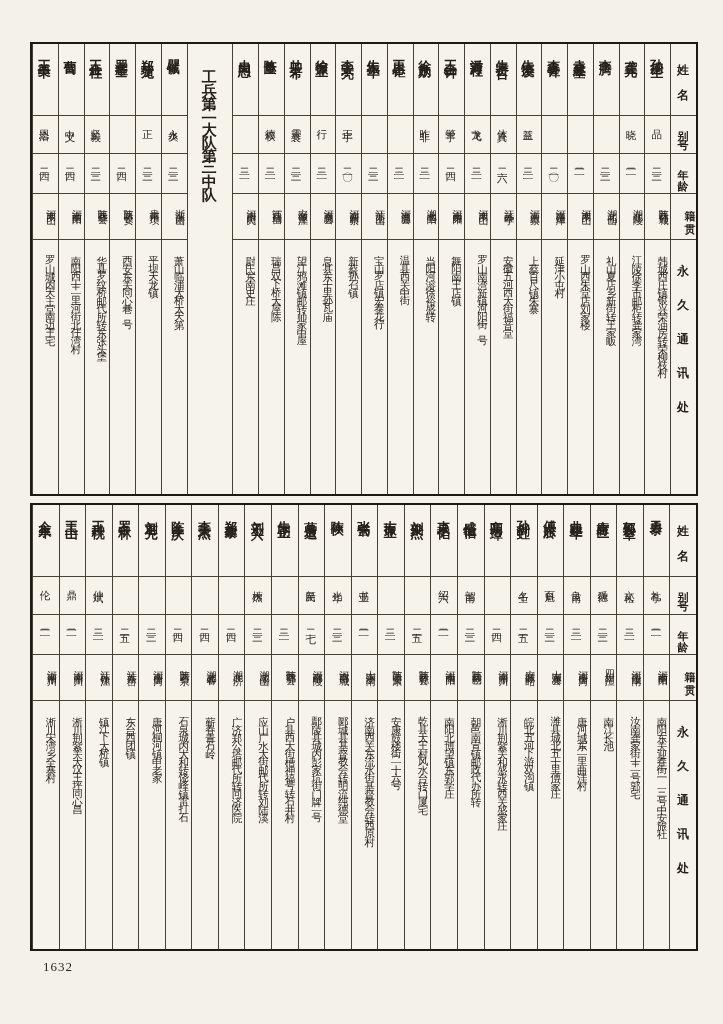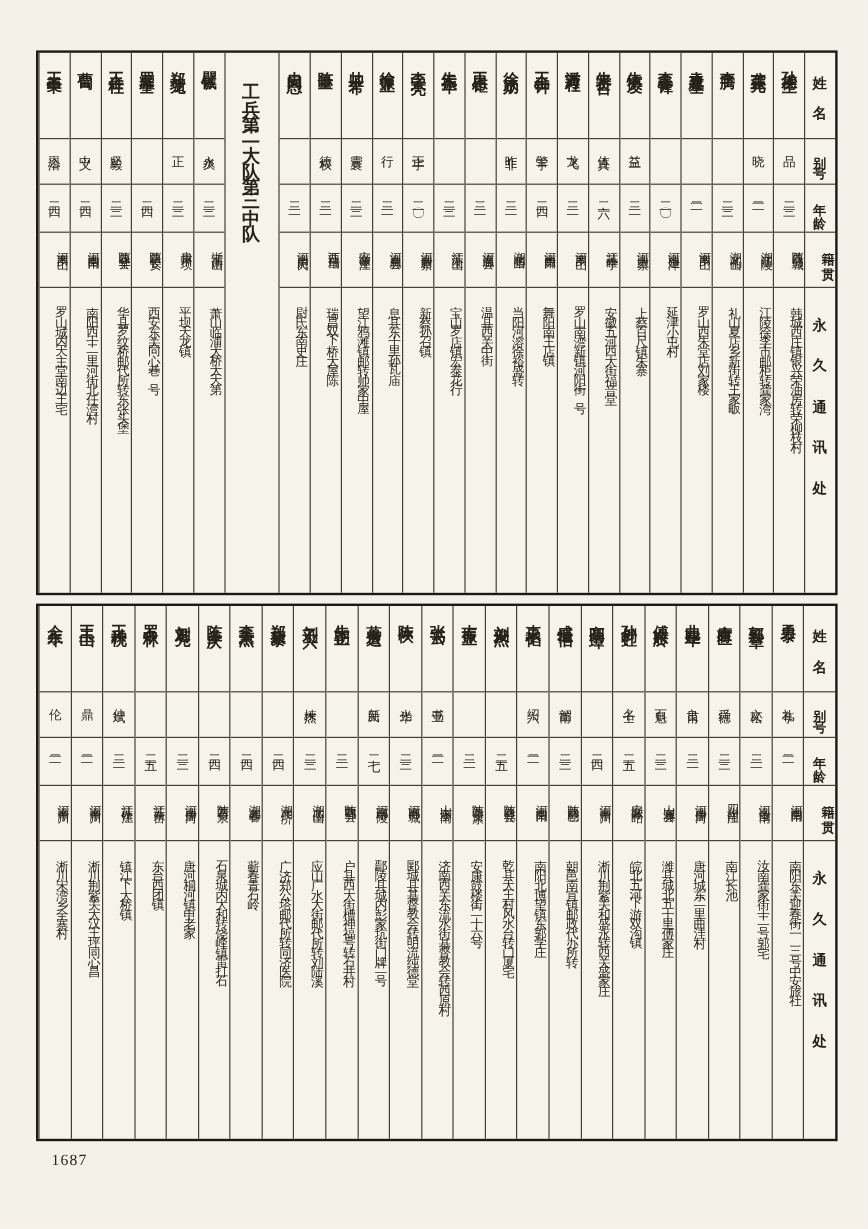--- a/index.html
+++ b/index.html
@@ -483,14 +483,14 @@
             <div class="cell c-alias">伦</div>
             <div class="cell c-age">二一</div>
             <div class="cell c-native">河南淅川</div>
             <div class="cell c-addr">淅川宋湾乡全寨村</div>
           </div>
         </div>
 
     </div>
   </div>
 
-  <div class="pagenum">1687</div>
+  <div class="pagenum">1632</div>
 </div>
 
 </body></html>

